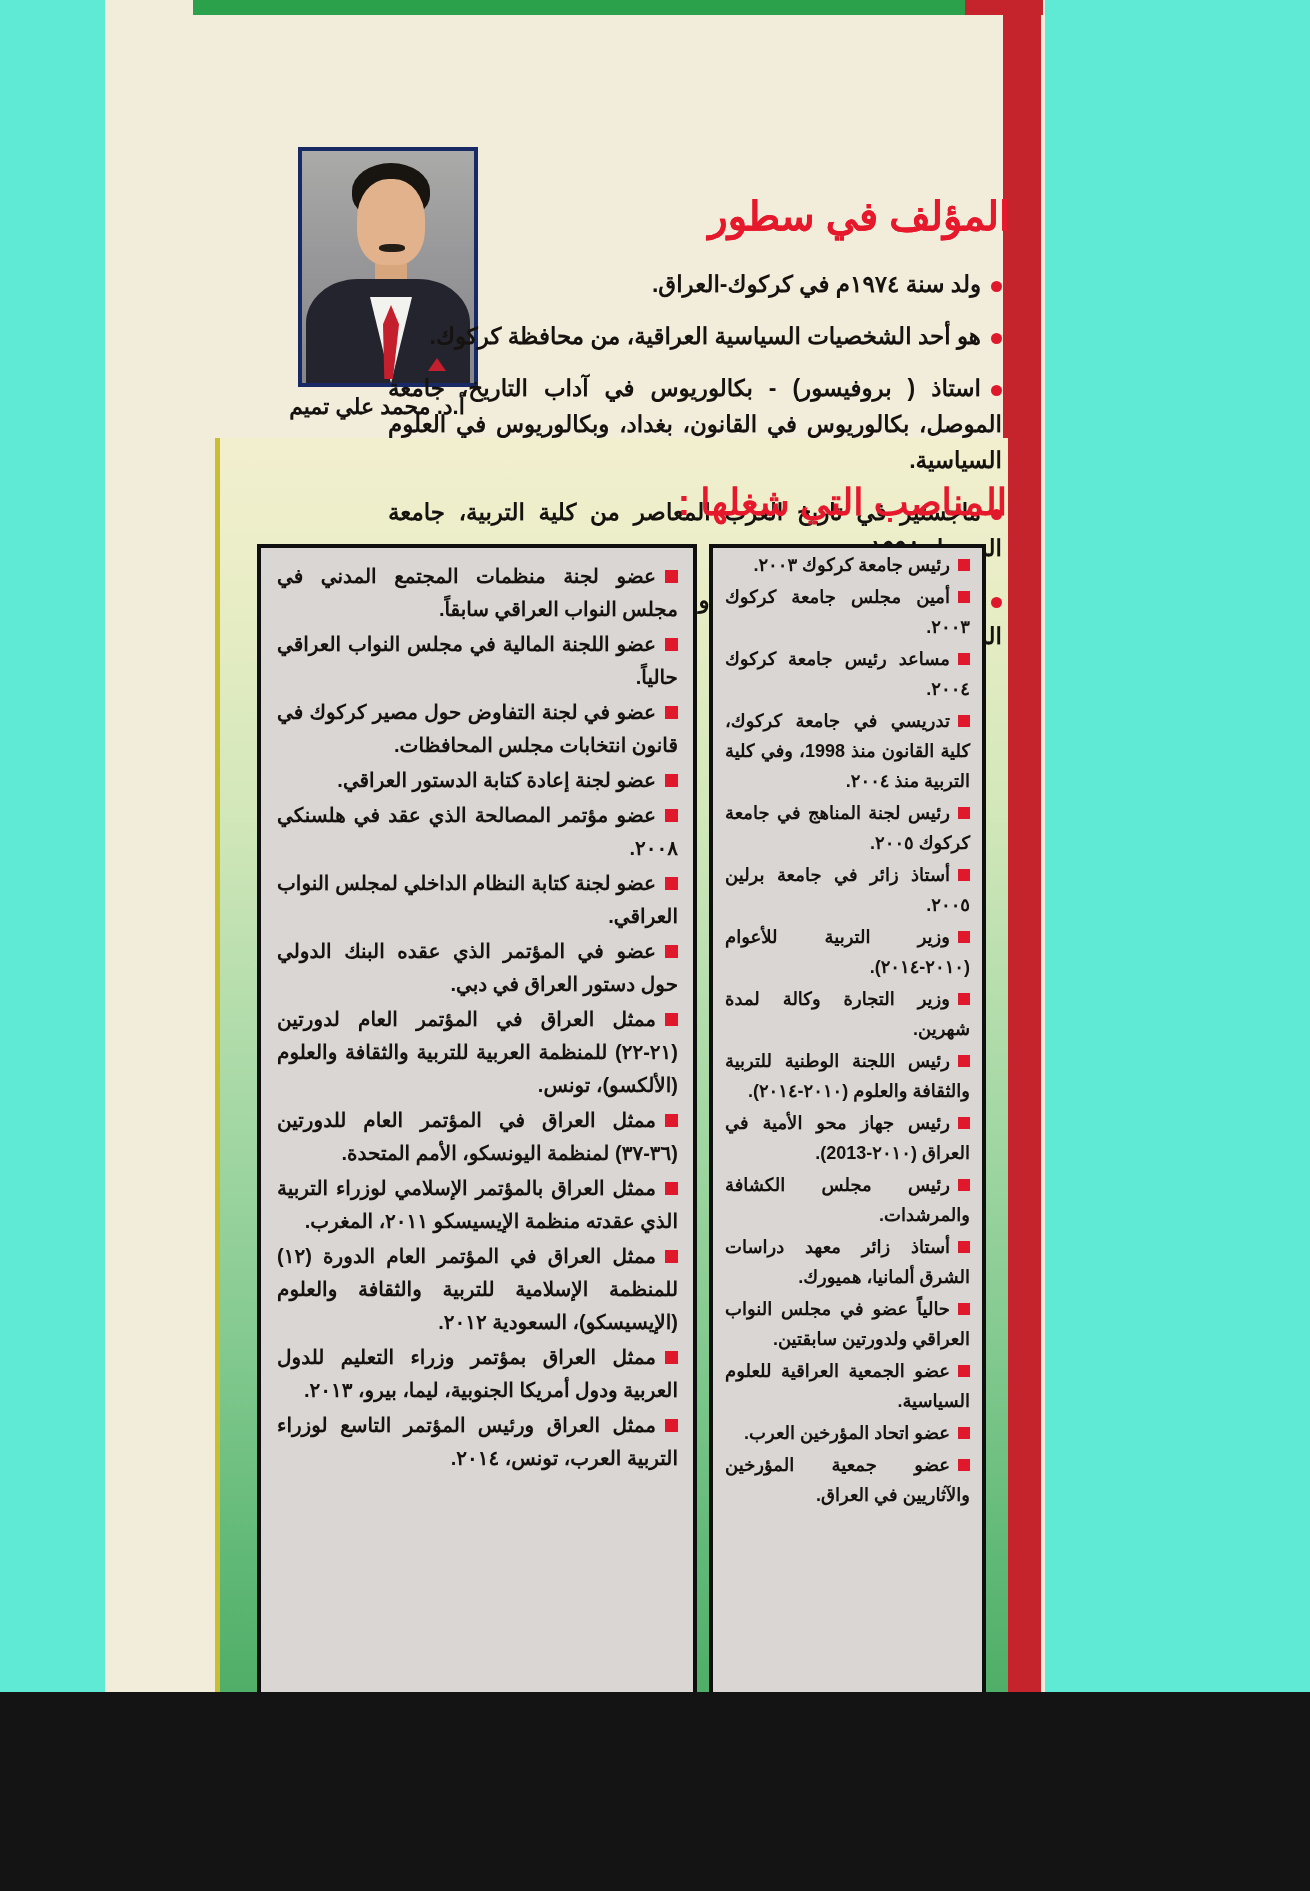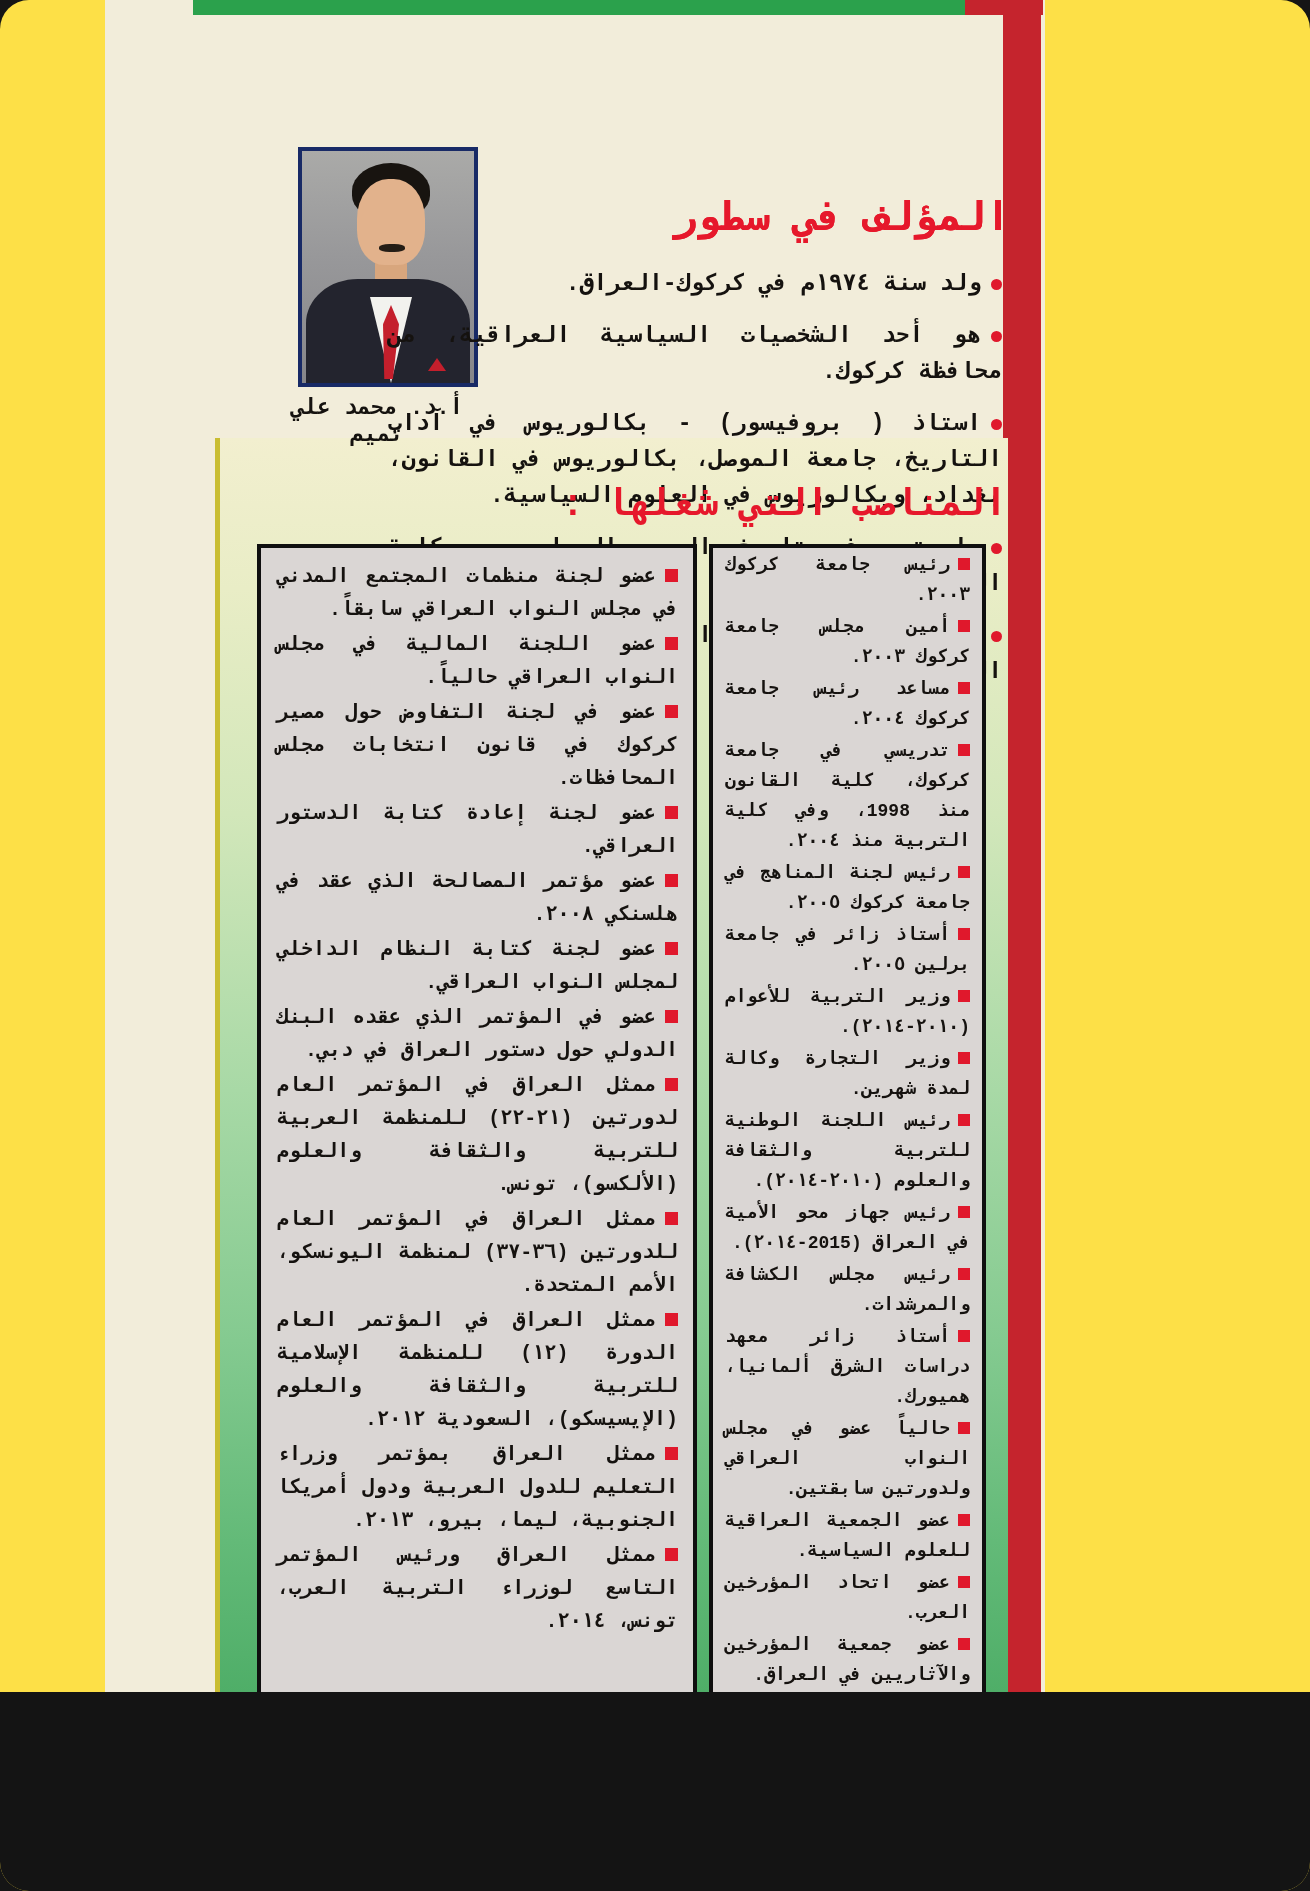--- a/index.html
+++ b/index.html
@@ -1,17 +1,17 @@
 <!DOCTYPE html>
 <html lang="ar"><head>
 <meta charset="utf-8">
 <style>
   html,body{margin:0;padding:0;background:#151515;}
-  #page{position:relative;width:1310px;height:1891px;background:#fde047;overflow:hidden;
-        font-family:Liberation Mono, monospace;border-radius:29px;}
+  #page{position:relative;width:1310px;height:1891px;background:#5eead4;overflow:hidden;
+        font-family:Liberation Sans, sans-serif;}
   
   .cover{position:absolute;left:105px;top:0;width:940px;height:1692px;background:#f2edda;}
   .top-green{position:absolute;left:193px;top:0;width:772px;height:15px;background:#2ba14c;}
   .top-red-cap{position:absolute;left:965px;top:0;width:78px;height:15px;background:#c5242d;}
   .red-stripe{position:absolute;left:1003px;top:0;width:38px;height:1692px;background:#c5242d;}
   .green-panel{position:absolute;left:215px;top:438px;width:788px;height:1254px;
      border-left:5px solid #c9bd32;
      background:linear-gradient(180deg,#f2efcf 0%,#e9edc6 12%,#d2e7ba 30%,#a8d9a6 52%,#84ca90 72%,#63ba78 88%,#4fae68 100%);}
   
   .title{position:absolute;right:300px;top:193px;color:#e6182b;font-weight:bold;font-size:40px;
@@ -87,36 +87,37 @@
   <div class="box box-left">
       <div class="item"><span class="blt"></span><span>عضو لجنة منظمات المجتمع المدني في مجلس النواب العراقي سابقاً.</span></div>
       <div class="item"><span class="blt"></span><span>عضو اللجنة المالية في مجلس النواب العراقي حالياً.</span></div>
       <div class="item"><span class="blt"></span><span>عضو في لجنة التفاوض حول مصير كركوك في قانون انتخابات مجلس المحافظات.</span></div>
       <div class="item"><span class="blt"></span><span>عضو لجنة إعادة كتابة الدستور العراقي.</span></div>
       <div class="item"><span class="blt"></span><span>عضو مؤتمر المصالحة الذي عقد في هلسنكي ٢٠٠٨.</span></div>
       <div class="item"><span class="blt"></span><span>عضو لجنة كتابة النظام الداخلي لمجلس النواب العراقي.</span></div>
       <div class="item"><span class="blt"></span><span>عضو في المؤتمر الذي عقده البنك الدولي حول دستور العراق في دبي.</span></div>
       <div class="item"><span class="blt"></span><span>ممثل العراق في المؤتمر العام لدورتين (٢١-٢٢) للمنظمة العربية للتربية والثقافة والعلوم (الألكسو)، تونس.</span></div>
       <div class="item"><span class="blt"></span><span>ممثل العراق في المؤتمر العام للدورتين (٣٦-٣٧) لمنظمة اليونسكو، الأمم المتحدة.</span></div>
+      <div class="item"><span class="blt"></span><span>ممثل العراق بالمؤتمر الإسلامي لوزراء التربية الذي عقدته منظمة الإيسيسكو ٢٠١١، المغرب.</span></div>
       <div class="item"><span class="blt"></span><span>ممثل العراق في المؤتمر العام الدورة (١٢) للمنظمة الإسلامية للتربية والثقافة والعلوم (الإيسيسكو)، السعودية ٢٠١٢.</span></div>
       <div class="item"><span class="blt"></span><span>ممثل العراق بمؤتمر وزراء التعليم للدول العربية ودول أمريكا الجنوبية، ليما، بيرو، ٢٠١٣.</span></div>
       <div class="item"><span class="blt"></span><span>ممثل العراق ورئيس المؤتمر التاسع لوزراء التربية العرب، تونس، ٢٠١٤.</span></div>
     </div>
 
   <div class="box box-right">
       <div class="item"><span class="blt"></span><span>رئيس جامعة كركوك ٢٠٠٣.</span></div>
       <div class="item"><span class="blt"></span><span>أمين مجلس جامعة كركوك ٢٠٠٣.</span></div>
       <div class="item"><span class="blt"></span><span>مساعد رئيس جامعة كركوك ٢٠٠٤.</span></div>
       <div class="item"><span class="blt"></span><span>تدريسي في جامعة كركوك، كلية القانون منذ 1998، وفي كلية التربية منذ ٢٠٠٤.</span></div>
       <div class="item"><span class="blt"></span><span>رئيس لجنة المناهج في جامعة كركوك ٢٠٠٥.</span></div>
       <div class="item"><span class="blt"></span><span>أستاذ زائر في جامعة برلين ٢٠٠٥.</span></div>
       <div class="item"><span class="blt"></span><span>وزير التربية للأعوام (٢٠١٠-٢٠١٤).</span></div>
       <div class="item"><span class="blt"></span><span>وزير التجارة وكالة لمدة شهرين.</span></div>
       <div class="item"><span class="blt"></span><span>رئيس اللجنة الوطنية للتربية والثقافة والعلوم (٢٠١٠-٢٠١٤).</span></div>
-      <div class="item"><span class="blt"></span><span>رئيس جهاز محو الأمية في العراق (2015-٢٠١٤).</span></div>
+      <div class="item"><span class="blt"></span><span>رئيس جهاز محو الأمية في العراق (٢٠١٠-2013).</span></div>
       <div class="item"><span class="blt"></span><span>رئيس مجلس الكشافة والمرشدات.</span></div>
       <div class="item"><span class="blt"></span><span>أستاذ زائر معهد دراسات الشرق ألمانيا، هميورك.</span></div>
       <div class="item"><span class="blt"></span><span>حالياً عضو في مجلس النواب العراقي ولدورتين سابقتين.</span></div>
       <div class="item"><span class="blt"></span><span>عضو الجمعية العراقية للعلوم السياسية.</span></div>
       <div class="item"><span class="blt"></span><span>عضو اتحاد المؤرخين العرب.</span></div>
       <div class="item"><span class="blt"></span><span>عضو جمعية المؤرخين والآثاريين في العراق.</span></div>
     </div>
 
   <div class="footer">
     

